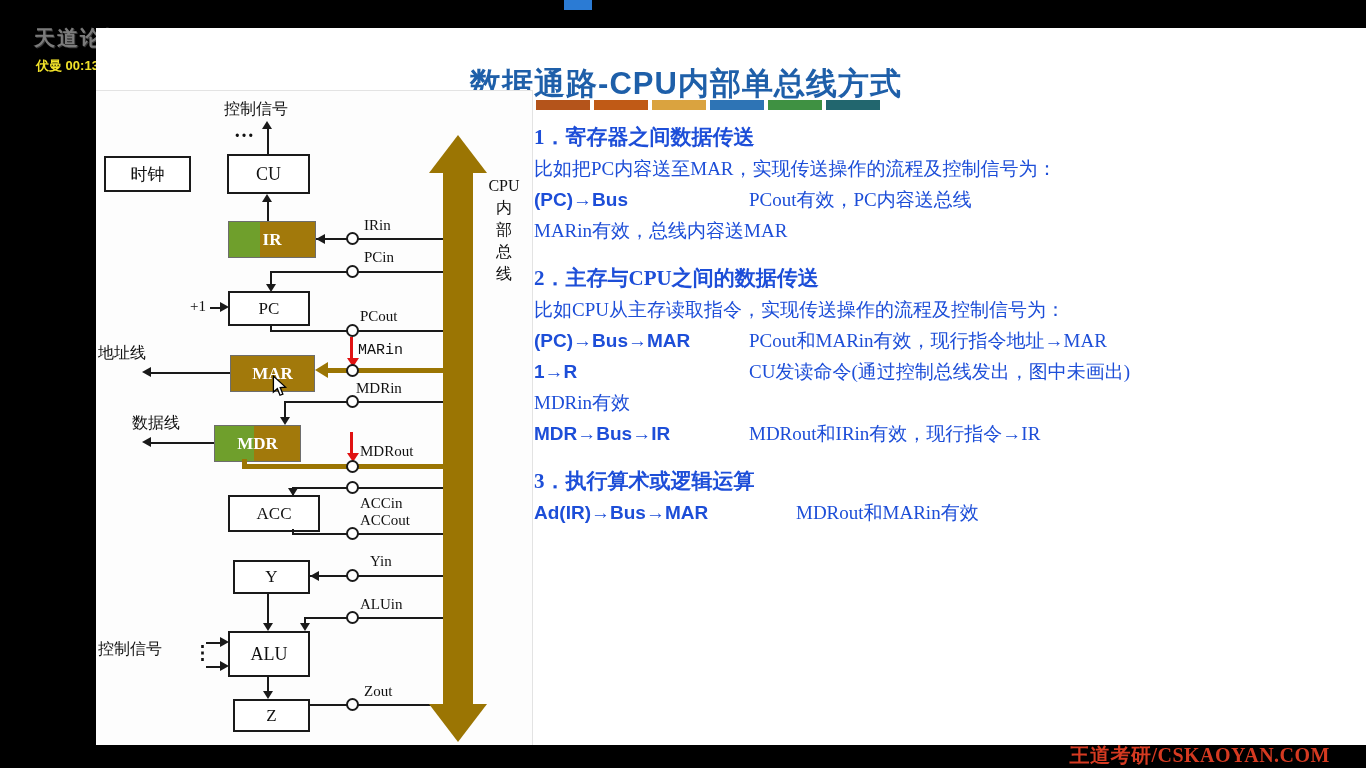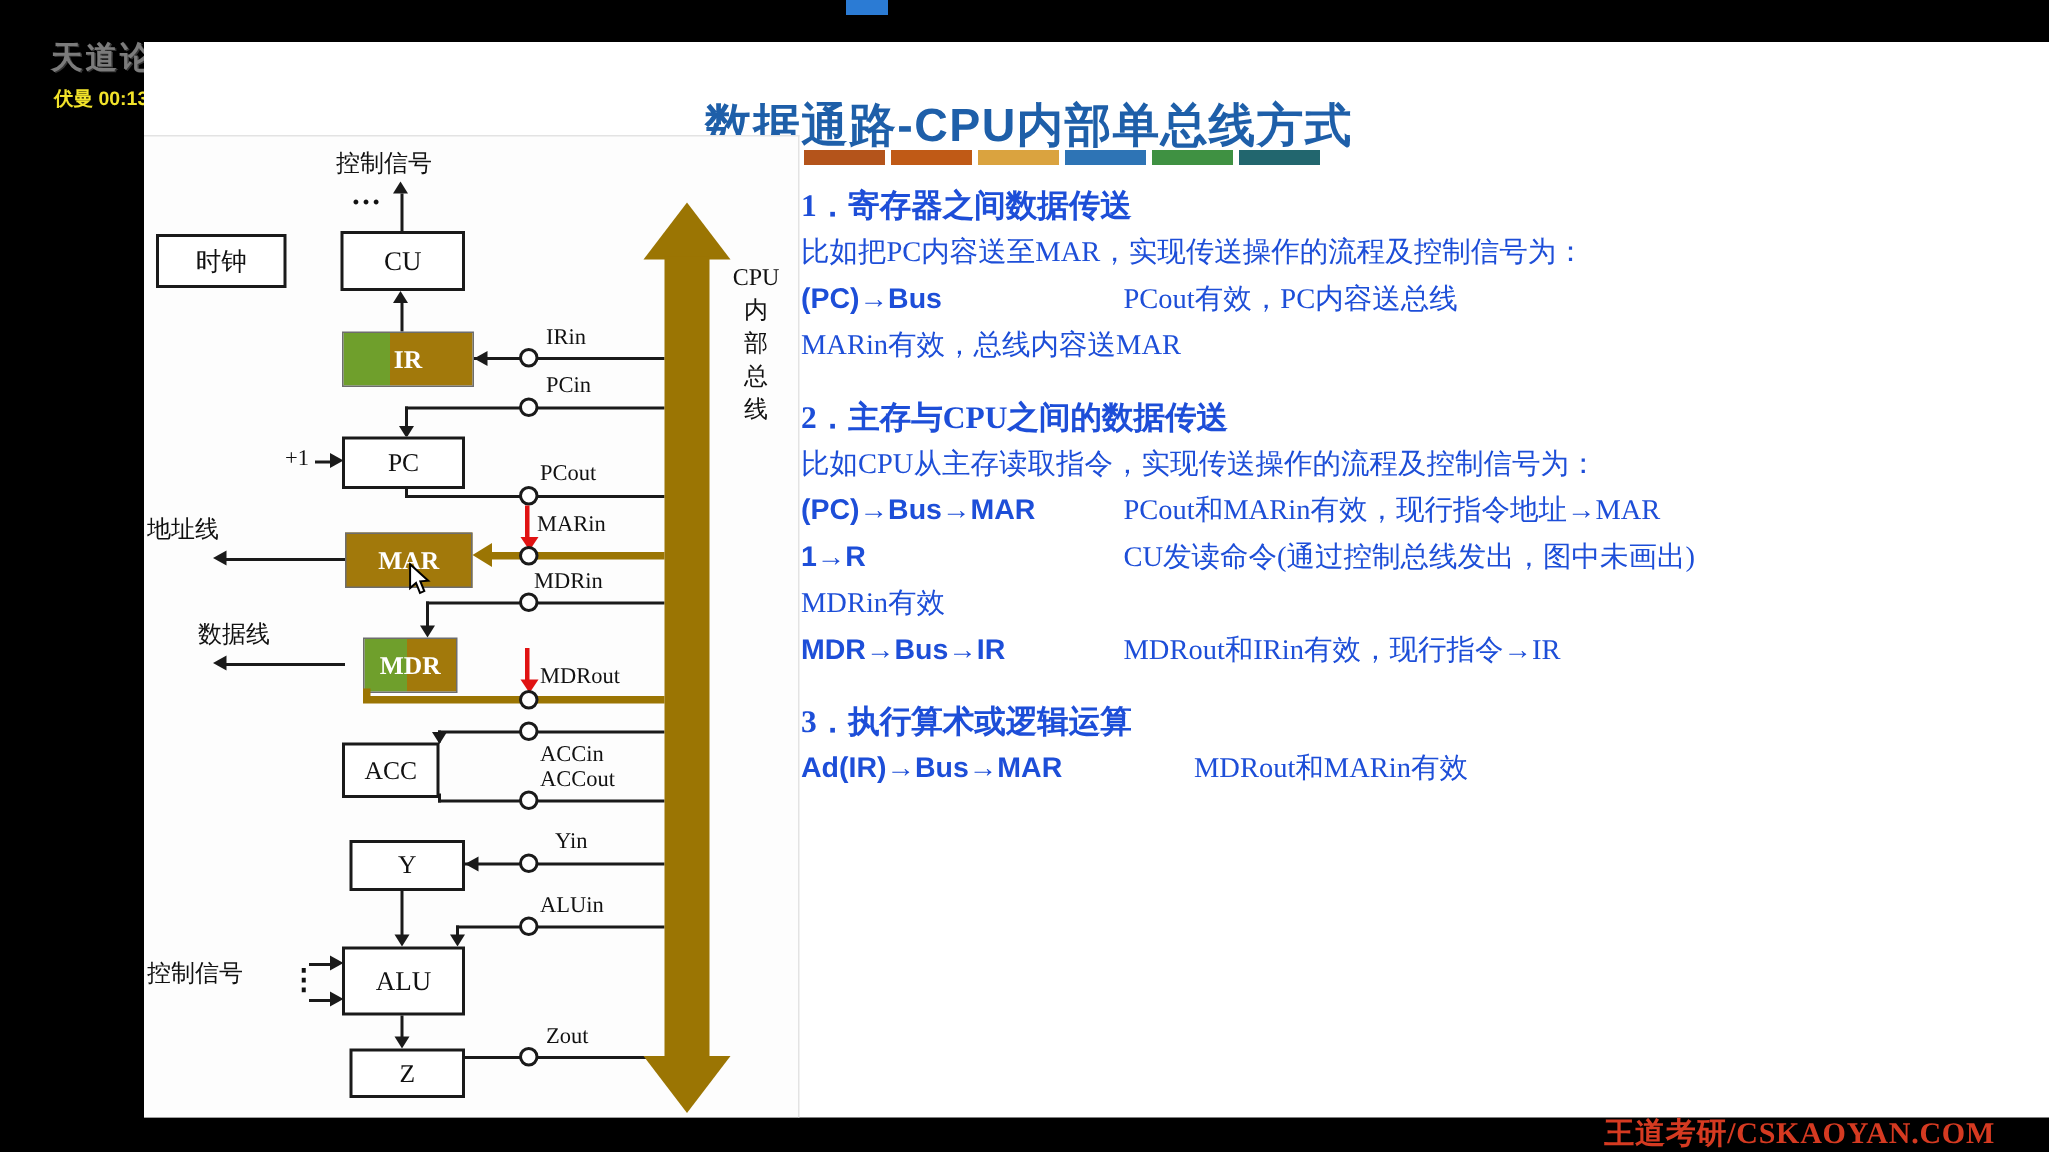--- a/index.html
+++ b/index.html
@@ -117,40 +117,40 @@
 
     <div class="cjk" style="left:2px;top:252px;">地址线</div>
     <div class="hline" style="left:54px;top:281px;width:80px;"></div>
     <div class="tri left" style="left:46px;top:276px;"></div>
     <div class="box gold" style="left:134px;top:264px;width:85px;height:37px;">MAR</div>
     <div class="brownline" style="left:230px;top:277px;width:117px;height:5px;"></div>
     <div class="tri brown-left" style="left:219px;top:271px;"></div>
     <div class="redline" style="left:254px;top:246px;height:22px;"></div>
     <div class="tri red-down" style="left:251px;top:267px;"></div>
     <div class="dot-circle" style="left:250px;top:273px;"></div>
-    <div class="sig" style="left:262px;top:251px;">MARin</div>
+    <div class="sig" style="left:262px;top:251px;font-family:Liberation Mono, monospace;">MARin</div>
 
     <div class="hline" style="left:188px;top:310px;width:159px;"></div>
     <div class="vline" style="left:188px;top:310px;height:18px;"></div>
     <div class="tri down" style="left:184px;top:326px;"></div>
     <div class="dot-circle" style="left:250px;top:304px;"></div>
     <div class="sig" style="left:260px;top:289px;">MDRin</div>
 
     <div class="cjk" style="left:2px;top:322px;margin-left:34px;">数据线</div>
     <div class="hline" style="left:54px;top:351px;width:80px;"></div>
     <div class="tri left" style="left:46px;top:346px;"></div>
-    <div class="box mdr-split" style="left:146px;top:334px;width:63px;height:37px;">MDR</div>
+    <div class="box mdr-split" style="left:118px;top:334px;width:87px;height:37px;">MDR</div>
     <div class="brownline" style="left:146px;top:368px;width:5px;height:9px;"></div>
     <div class="brownline" style="left:146px;top:373px;width:201px;height:5px;"></div>
     <div class="redline" style="left:254px;top:341px;height:22px;"></div>
     <div class="tri red-down" style="left:251px;top:362px;"></div>
     <div class="dot-circle" style="left:250px;top:369px;"></div>
     <div class="sig" style="left:264px;top:352px;">MDRout</div>
 
-    <div class="box" style="left:132px;top:404px;width:65px;height:37px;">ACC</div>
+    <div class="box" style="left:132px;top:404px;width:92px;height:37px;">ACC</div>
     <div class="hline" style="left:196px;top:396px;width:151px;"></div>
     <div class="vline" style="left:196px;top:396px;height:8px;"></div>
     <div class="tri down" style="left:192px;top:397px;"></div>
     <div class="dot-circle" style="left:250px;top:390px;"></div>
     <div class="sig" style="left:264px;top:404px;">ACCin</div>
     <div class="vline" style="left:196px;top:438px;height:6px;"></div>
     <div class="hline" style="left:196px;top:442px;width:151px;"></div>
     <div class="dot-circle" style="left:250px;top:436px;"></div>
     <div class="sig" style="left:264px;top:421px;">ACCout</div>
 

